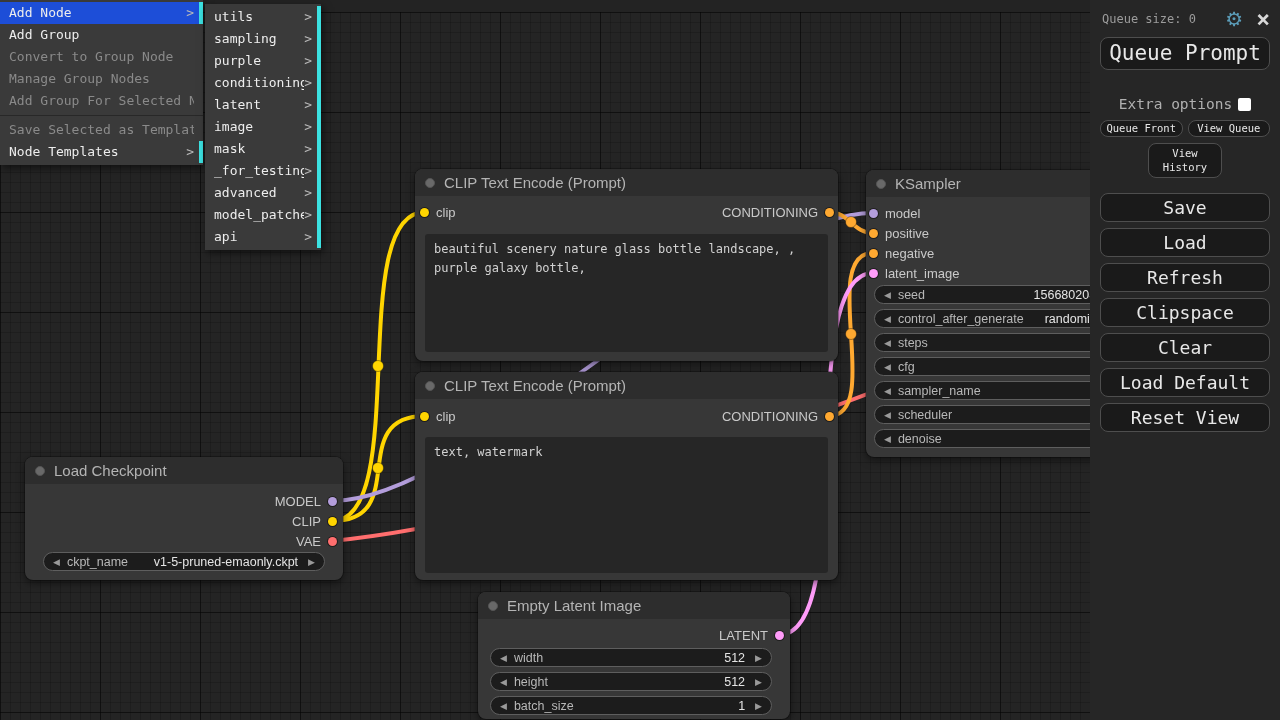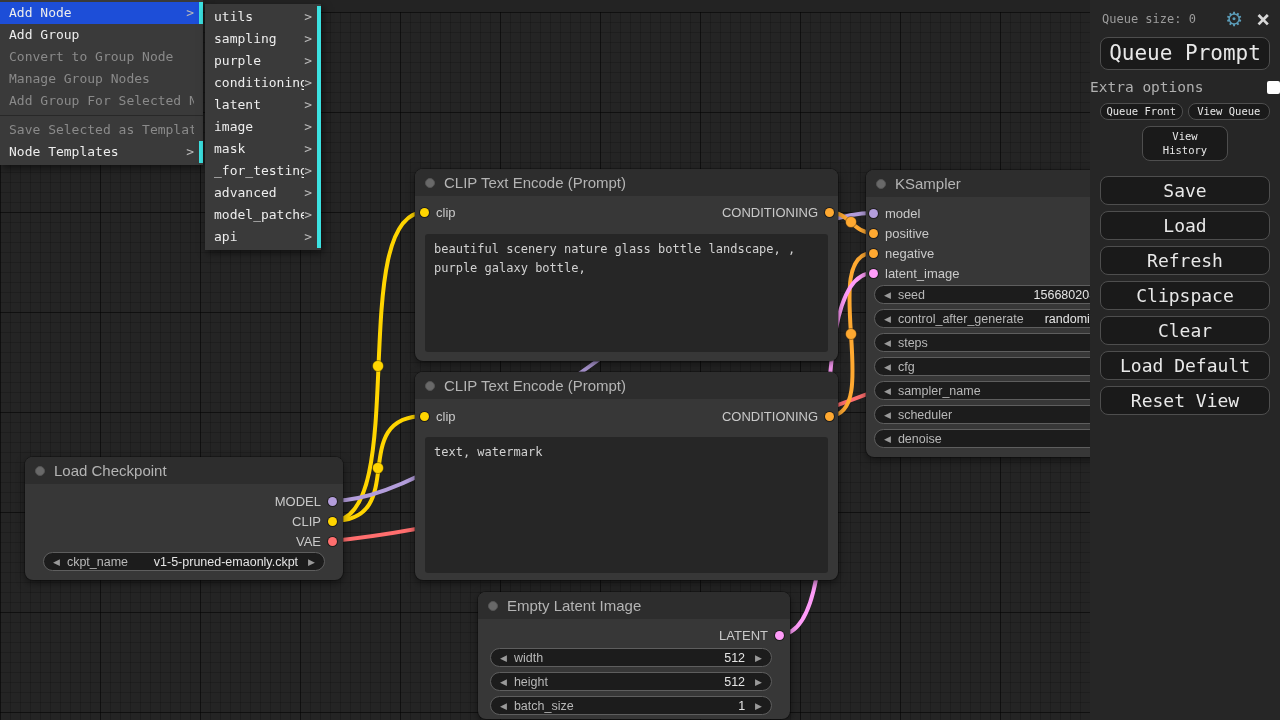--- a/index.html
+++ b/index.html
@@ -88,27 +88,27 @@
   .gear { color:#5b9cb8; font-size:20px; font-family:"DejaVu Sans", sans-serif;
     line-height:20px; cursor:pointer; }
   .xclose { color:#d8d8d8; font-size:23px; line-height:20px; margin-left:13px;
     cursor:pointer; font-weight:bold; }
   .btn {
     background:#1a1a1a; border:1px solid #4e4e4e; border-radius:8px;
     color:#e8e8e8; text-align:center; cursor:pointer;
     font-family:"DejaVu Sans Mono", monospace;
   }
   .qp { margin:8px 10px 0; height:33px; font-size:21px; line-height:30px; }
-  .extra { display:flex; align-items:center; justify-content:space-between; margin-top:9px; }
+  .extra { display:flex; align-items:center; justify-content:center; margin-top:26px; }
   .extra .elabel { color:#b0b0b0; font-size:14.5px; }
   .checkbox { width:13px; height:13px; background:#ffffff; border-radius:2px;
     margin-left:6px; cursor:pointer; }
   .smallrow { display:flex; gap:5px; margin:8px 10px 0; }
   .sbtn { flex:1; height:17px; font-size:10.5px; line-height:15px; }
-  .vh { width:86px; margin:6px auto 15px; font-size:10.5px; line-height:1.3;
+  .vh { width:74px; margin:6px auto 15px; font-size:10.5px; line-height:1.3;
     padding:3px 0; }
   .bigcol { margin-top:4px; }
   .bigbtn { margin:6px 10px; height:29px; font-size:18px; line-height:27px; }
 </style>
 </head>
 <body>
 
 <div class="canvas">
 
   <svg class="wires" width="1280" height="720">

